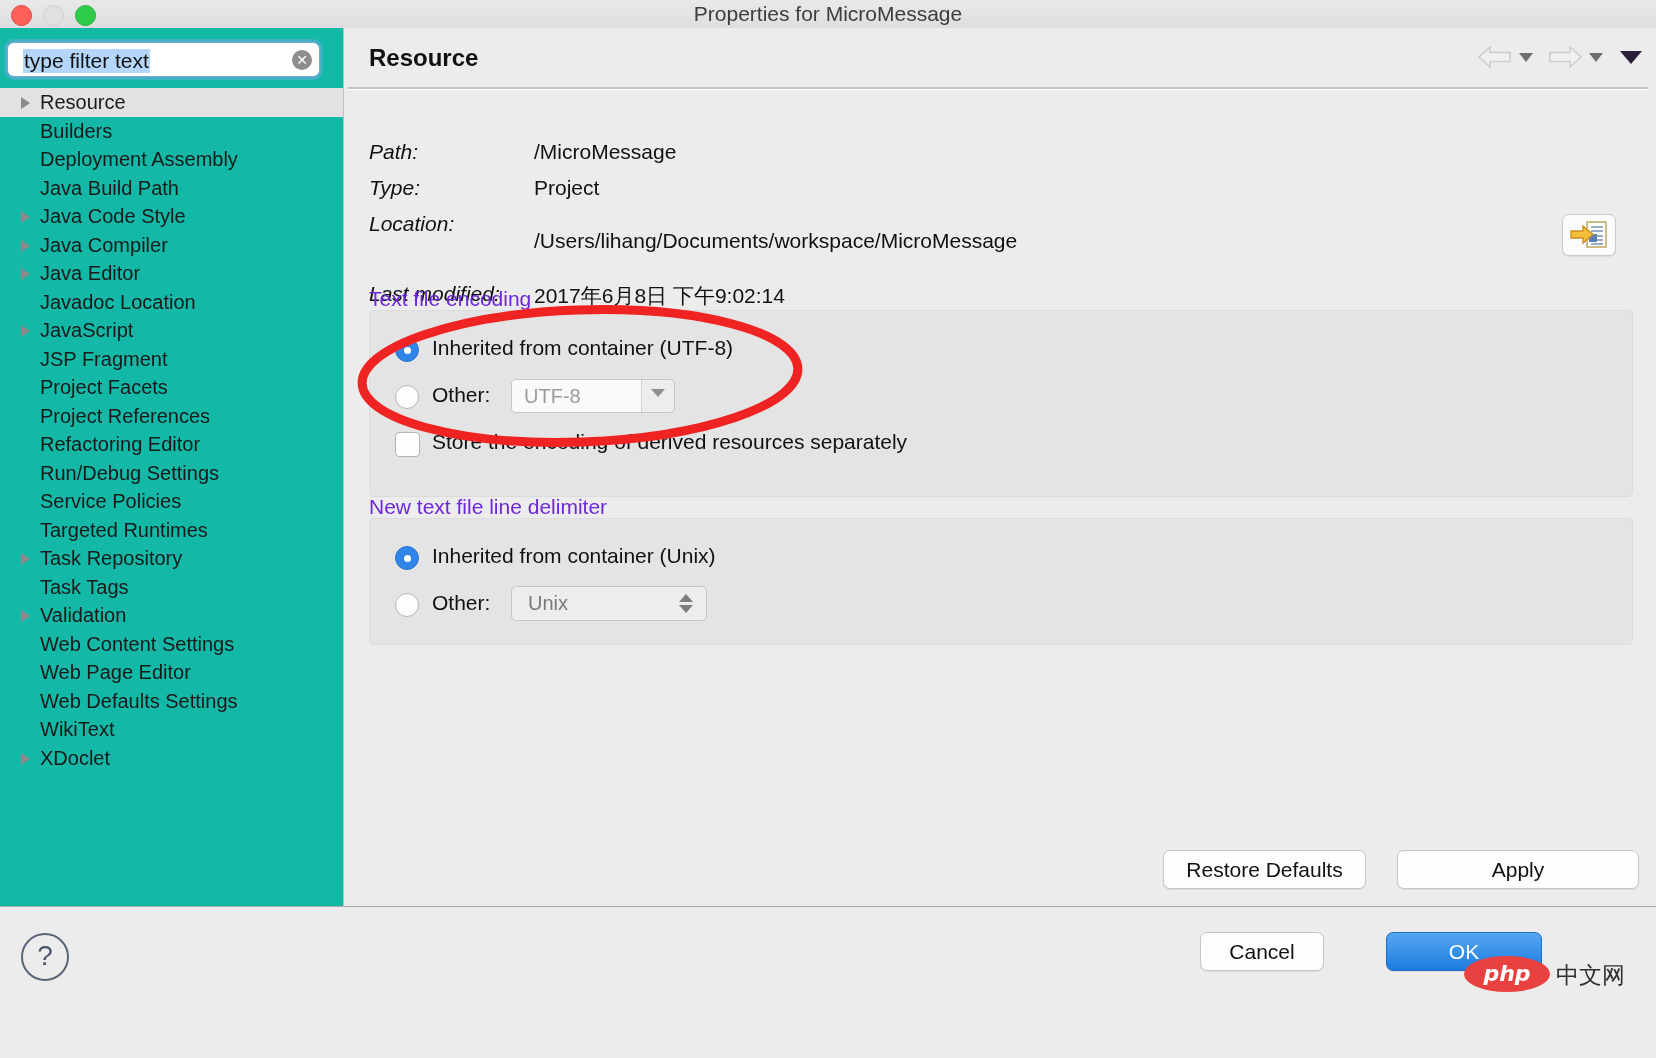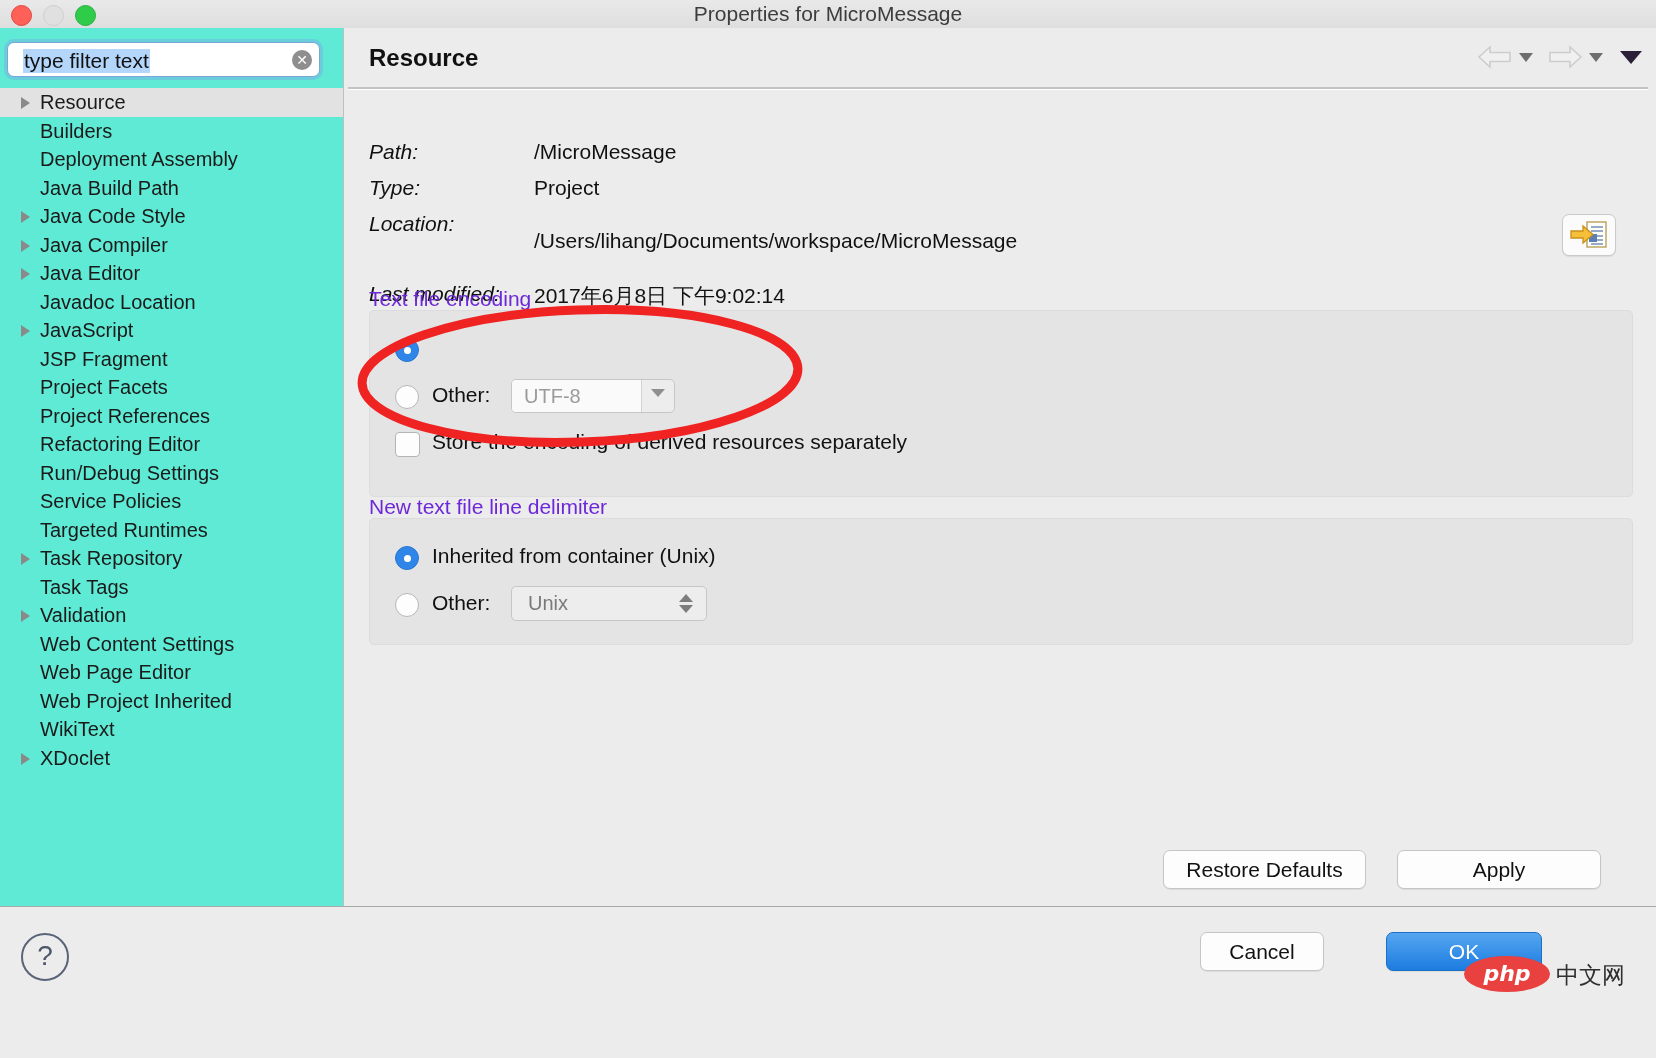--- a/index.html
+++ b/index.html
@@ -23,21 +23,21 @@
   .dot.yellow{background:#e0e0e0;border:1px solid #cfcfcf;}
   .dot.green{background:#2fcc4a;border:1px solid #27ad3c;}
   .title{
     position:absolute;left:0;top:0;width:1656px;height:28px;line-height:28px;
     text-align:center;font-size:21px;color:#3d3d3d;
   }
 
   
   .leftpane{
     position:absolute;left:0;top:28px;width:343px;height:878px;
-    background:#5eead4;border-right:1px solid #bfbfbf;
+    background:#14b8a6;border-right:1px solid #bfbfbf;
   }
   .filterwrap{position:absolute;left:7px;top:14px;width:315px;height:37px;}
   .filterfield{
     position:absolute;left:0;top:0;width:313px;height:35px;
     background:#fff;border:1px solid #7aa7d8;border-radius:7px;
     box-shadow:0 0 0 3px rgba(120,170,230,.45);
     box-sizing:border-box;
   }
   .filtertext{
     position:absolute;left:16px;top:7px;font-size:21px;color:#111;
@@ -173,21 +173,21 @@
       <div class="trow"><span>Project References</span></div>
       <div class="trow"><span>Refactoring Editor</span></div>
       <div class="trow"><span>Run/Debug Settings</span></div>
       <div class="trow"><span>Service Policies</span></div>
       <div class="trow"><span>Targeted Runtimes</span></div>
       <div class="trow"><span class="arrow"></span><span>Task Repository</span></div>
       <div class="trow"><span>Task Tags</span></div>
       <div class="trow"><span class="arrow"></span><span>Validation</span></div>
       <div class="trow"><span>Web Content Settings</span></div>
       <div class="trow"><span>Web Page Editor</span></div>
-      <div class="trow"><span>Web Project Inherited</span></div>
+      <div class="trow"><span>Web Defaults Settings</span></div>
       <div class="trow"><span>WikiText</span></div>
       <div class="trow"><span class="arrow"></span><span>XDoclet</span></div>
     </div>
   </div>
 
   <div class="rightpane">
     <div class="pagehead">
       <div class="pagetitle">Resource</div>
       <div class="navbtns">
         <svg width="38" height="26" viewBox="0 0 38 26">
@@ -230,20 +230,21 @@
         </g>
         <rect x="20" y="14" width="8" height="8" fill="#5b7fb3"></rect>
         <path d="M2 11 L14 11 L14 6 L24 14.5 L14 23 L14 18 L2 18 Z" fill="#f5bf3a" stroke="#c9901d" stroke-width="1.3"></path>
       </svg>
     </div>
 
     <div class="grouplabel" style="left:25px;top:259px">Text file encoding</div>
     <div class="groupbox" style="left:25px;top:282px;width:1262px;height:185px"></div>
 
     <div class="radio on" style="left:51px;top:310px"></div>
+    <div class="radiolabel" style="left:88px;top:308px">Inherited from container (UTF-8)</div>
 
     <div class="radio" style="left:51px;top:357px"></div>
     <div class="radiolabel" style="left:88px;top:355px">Other:</div>
     <div class="combo" style="left:167px;top:351px;width:164px;height:34px">
       <div class="face"></div>
       <div class="txt">UTF-8</div>
       <div class="cv"></div>
     </div>
 
     <div class="check" style="left:51px;top:404px"></div>
@@ -257,21 +258,21 @@
 
     <div class="radio" style="left:51px;top:565px"></div>
     <div class="radiolabel" style="left:88px;top:563px">Other:</div>
     <div class="stepper" style="left:167px;top:558px;width:196px;height:35px">
       <div class="txt">Unix</div>
       <div class="up"></div>
       <div class="dn"></div>
     </div>
 
     <div class="btn" style="left:819px;top:822px;width:203px;height:39px;line-height:37px">Restore Defaults</div>
-    <div class="btn" style="left:1053px;top:822px;width:204px;height:39px;line-height:37px">Apply</div>
+    <div class="btn" style="left:1053px;top:822px;width:242px;height:39px;line-height:37px">Apply</div>
   </div>
 
   <svg class="annot" viewBox="0 0 456 150">
     <ellipse cx="228" cy="76" rx="218" ry="66" fill="none" stroke="#f02323" stroke-width="9" transform="rotate(-2 228 76)"></ellipse>
   </svg>
 
   <div class="footer">
     <div class="helpbtn">?</div>
     <div class="btn" style="left:1200px;top:25px;width:124px;height:39px;line-height:37px">Cancel</div>
     <div class="btn primary" style="left:1386px;top:25px;width:156px;height:39px;line-height:37px">OK</div>

